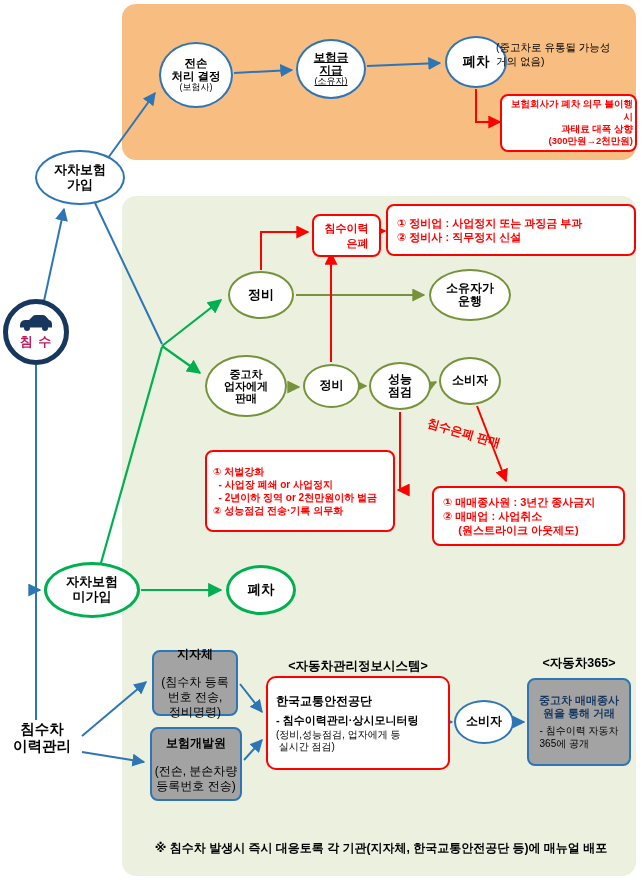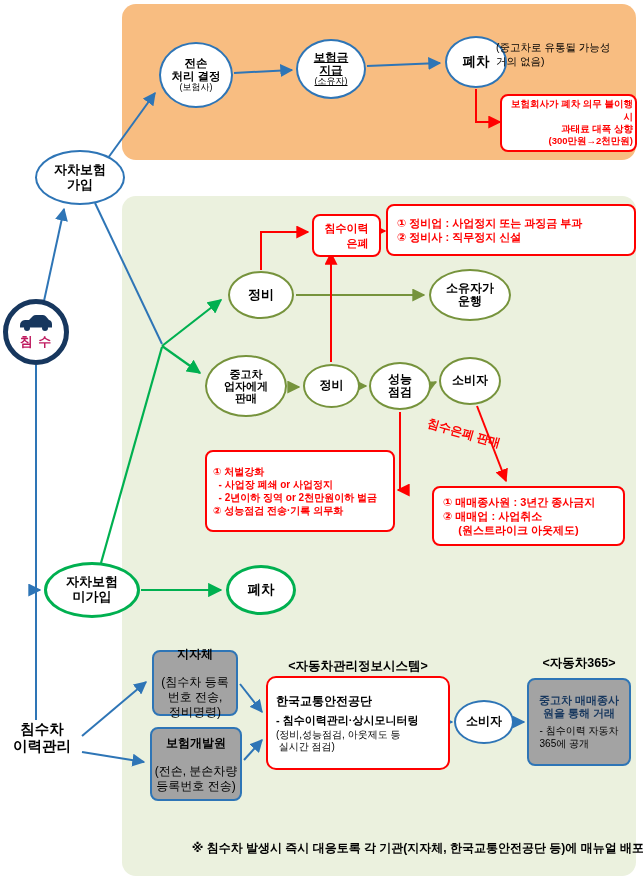--- a/index.html
+++ b/index.html
@@ -56,21 +56,21 @@
   #label-system { left:266px; top:658px; width:184px; text-align:center; font-weight:bold; font-size:12.5px; }
   #box-kotsa { left:266px; top:676px; width:184px; height:94px; background:#fff; border:2.5px solid #FF0000; border-radius:10px; display:flex; flex-direction:column; justify-content:center; padding:6px 8px; text-align:left; }
   #box-kotsa .k1 { font-weight:bold; font-size:12px; }
   #box-kotsa .k2 { font-weight:bold; font-size:11px; margin-top:3px; }
   #box-kotsa .k3 { font-size:10px; margin-top:1px; line-height:1.25; }
   #oval-consumer-bottom { left:454px; top:700px; width:60px; height:44px; border:2.5px solid #2E75B6; font-size:12px; }
   #label-car365 { left:527px; top:655px; width:104px; text-align:center; font-weight:bold; font-size:12.5px; }
   #box-car365 { left:527px; top:678px; width:104px; height:88px; padding:6px 4px; }
   #box-car365 .c1 { font-weight:bold; font-size:11px; color:#17375E; line-height:1.2; }
   #box-car365 .c2 { font-size:10px; margin-top:5px; line-height:1.25; text-align:left; }
-  #footnote { left:142px; top:840px; width:502px; text-align:right; font-weight:bold; font-size:12px; }
+  #footnote { left:130px; top:840px; width:502px; text-align:center; font-weight:bold; font-size:12px; }
 </style>
 </head>
 <body>
 
 <div id="canvas">
 
   <div id="panel-orange" class="panel"></div>
   <div id="panel-green" class="panel"></div>
 
   <svg id="wiring" width="643" height="883" viewBox="0 0 643 883">
@@ -210,21 +210,21 @@
   <div class="bbox" id="box-insurerdev">
     <span class="t" data-bind="bottom.insurer_dev">보험개발원</span>
     <span class="s" data-bind="bottom.insurer_dev_sub">(전손, 분손차량
 등록번호 전송)</span>
   </div>
 
   <div class="lbl" id="label-system" data-bind="bottom.system_title">&lt;자동차관리정보시스템&gt;</div>
   <div id="box-kotsa" class="lbl" style="">
     <span class="k1" data-bind="bottom.kotsa">한국교통안전공단</span>
     <span class="k2" data-bind="bottom.kotsa_line1">- 침수이력관리·상시모니터링</span>
-    <span class="k3" data-bind="bottom.kotsa_line2">(정비,성능점검, 아웃제도 등
+    <span class="k3" data-bind="bottom.kotsa_line2">(정비,성능점검, 업자에게 등
  실시간 점검)</span>
   </div>
 
   <div class="oval" id="oval-consumer-bottom">
     <span class="t" data-bind="bottom.consumer">소비자</span>
   </div>
 
   <div class="lbl" id="label-car365" data-bind="bottom.car365_title">&lt;자동차365&gt;</div>
   <div class="bbox" id="box-car365">
     <span class="c1" data-bind="bottom.car365_main">중고차 매매종사

